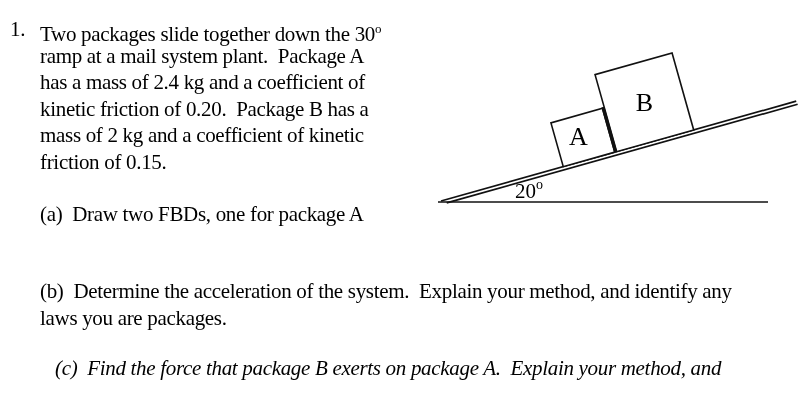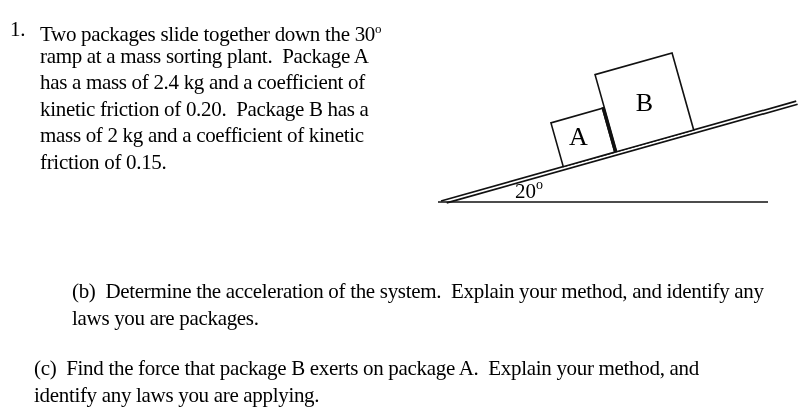--- a/index.html
+++ b/index.html
@@ -22,60 +22,60 @@
   }
   .em { }
   sup.deg {
     font-size: 13px;
     vertical-align: 8px;
     letter-spacing: 0;
   }
   .pnum { left: 10px; top: 16px; }
   .statement { left: 40px; top: 16px; }
   .part-a { left: 40px; top: 201px; }
-  .part-b { left: 40px; top: 278px; margin-left: 32px; }
-  .part-c { left: 34px; top: 355px; }
+  .part-b { left: 40px; top: 278px; }
+  .part-c { left: 55px; top: 355px; font-style: italic; }
   .diagram {
     left: 430px;
     top: 18px;
     width: 370px;
     height: 196px;
   }
   .diagram text {
     font-family: "Liberation Serif", "DejaVu Serif", serif;
     letter-spacing: 0;
   }
 </style>
 </head>
 <body>
 
 <div class="page">
 
   <div class="abs pnum tline">1.</div>
 
   <div class="abs statement">
     <div class="tline"><span>Two packages slide </span><span class="em">together</span><span> down the 30</span><sup class="deg">o</sup></div>
-    <div class="tline">ramp at a mass sorting plant.  Package A</div>
+    <div class="tline">ramp at a mail system plant.  Package A</div>
     <div class="tline">has a mass of 2.4 kg and a coefficient of</div>
     <div class="tline">kinetic friction of 0.20.  Package B has a</div>
     <div class="tline">mass of 2 kg and a coefficient of kinetic</div>
     <div class="tline">friction of 0.15.</div>
   </div>
 
   <div class="abs part-a">
+    <div class="tline">(a)  Draw two FBDs, one for package A</div>
   </div>
 
   <div class="abs part-b">
     <div class="tline">(b)  Determine the acceleration of the system.  Explain your method, and identify any</div>
     <div class="tline">laws you are packages.</div>
   </div>
 
   <div class="abs part-c">
     <div class="tline">(c)  Find the force that package B exerts on package A.  Explain your method, and</div>
-    <div class="tline">identify any laws you are applying.</div>
   </div>
 
   <svg class="abs diagram" viewBox="0 0 370 196">
 
     <line x1="8" y1="184" x2="338" y2="184" stroke="#111111" stroke-width="1.6"></line>
 
     <g transform="translate(11,183) rotate(-15.7)">
 
       <line x1="0" y1="0" x2="369" y2="0" stroke="#111111" stroke-width="1.7"></line>
       <line x1="5" y1="3.4" x2="369.5" y2="3.4" stroke="#111111" stroke-width="1.7"></line>

